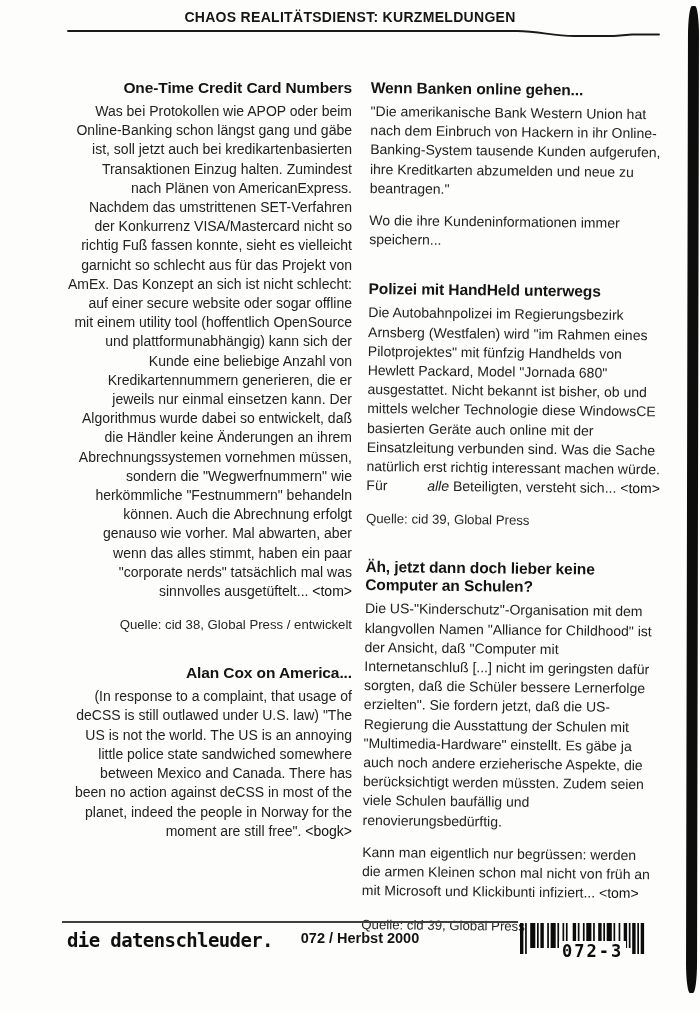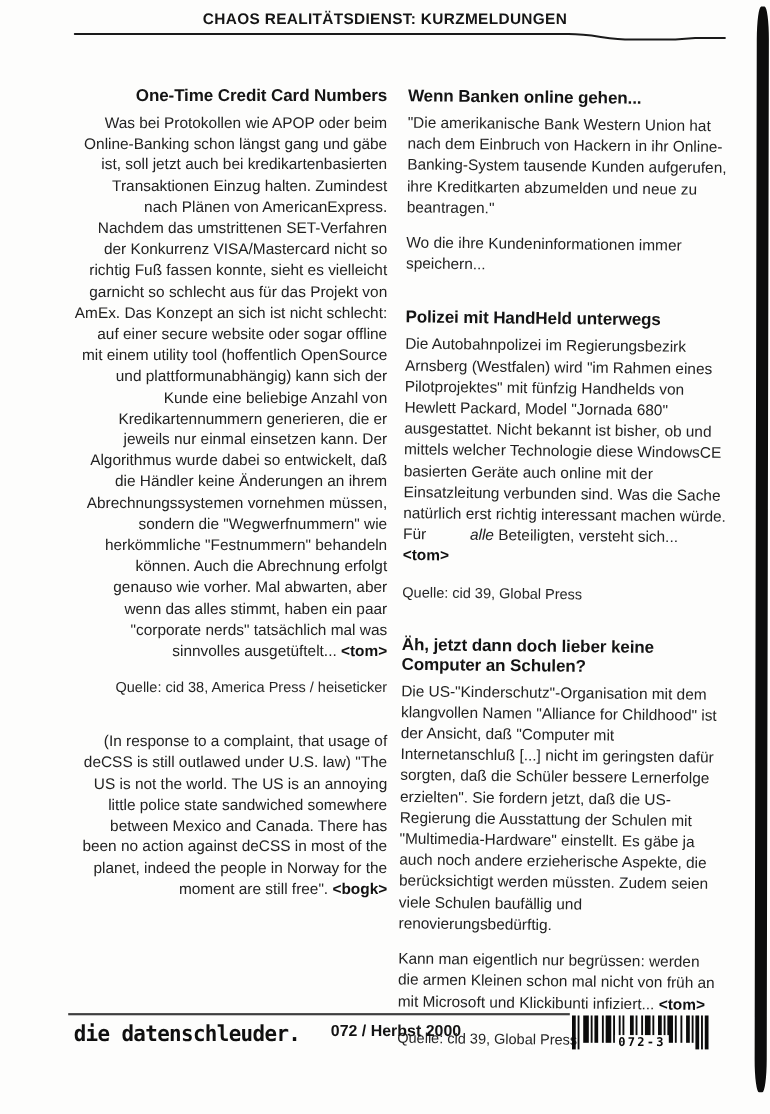--- a/index.html
+++ b/index.html
@@ -16,38 +16,38 @@
   .col{position:absolute;top:79px;}
   #col-left{left:68px;width:284px;text-align:right;}
   #col-right{left:371px;width:294px;transform:rotate(.65deg);transform-origin:0 0;}
   .article{margin:0 0 31px 0;}
   .article h2{
     font-size:15.5px;line-height:18px;margin:0 0 5px 0;font-weight:bold;
     letter-spacing:-.1px;color:#141414;
   }
   .article p.body{margin:0 0 13px 0;font-size:14px;line-height:19.2px;color:#222;}
   .article p.body:last-of-type{margin-bottom:0;}
-  .article .sig{font-weight:bold;color:#111;}
+  .article .sig{font-weight:normal;color:#111;}
   .article .ital{font-style:italic;margin-left:36px;}
   .article p.source{margin:15px 0 0 0;font-size:13.2px;line-height:17px;color:#262626;}
   .footer-rule{position:absolute;left:62px;top:921px;width:456px;height:2px;background:#3f3f3f;}
   .brand{
     position:absolute;left:67px;top:929px;font-family:"DejaVu Sans Mono",monospace;
     font-weight:bold;font-size:19px;letter-spacing:-.6px;color:#101010;
     transform:scaleY(1.05);
   }
   .issue{
     position:absolute;left:10px;top:930px;width:700px;text-align:center;
     font-size:14.5px;font-weight:bold;color:#131313;
   }
   .barcode{position:absolute;left:519px;top:923px;width:132px;height:34px;}
   .barcode svg{position:absolute;left:0;top:0;fill:#0b0b0b;}
   .barcode-label{
     position:absolute;left:40px;top:18px;background:#fdfdfc;padding:0 3px;
-    font-family:"DejaVu Sans Mono",monospace;font-size:11px;font-weight:bold;
+    font-family:"DejaVu Sans Mono",monospace;font-size:17px;font-weight:bold;
     letter-spacing:2px;color:#0b0b0b;
   }
   .scan-strip{
     position:absolute;left:687px;top:6px;width:11px;height:987px;
     background:#0d0d0d;border-radius:4px/30px;transform:rotate(.12deg);
   }
 </style>
 </head>
 <body>
 
@@ -56,23 +56,24 @@
   <h1 class="header-title">CHAOS REALITÄTSDIENST: KURZMELDUNGEN</h1>
 
   <svg class="header-rule" viewBox="0 0 606 14" preserveAspectRatio="none">
     <path d="M6 4 H455 C478 4 490 9 512 9 H552 L570 7.5 H597" stroke="#1a1a1a" stroke-width="1.8" fill="none" stroke-linecap="round"></path>
   </svg>
 
   <div class="col" id="col-left">
       <article class="article">
         <h2>One-Time Credit Card Numbers</h2>
         <p class="body">Was bei Protokollen wie APOP oder beim Online-Banking schon längst gang und gäbe ist, soll jetzt auch bei kredikartenbasierten Transaktionen Einzug halten. Zumindest nach Plänen von AmericanExpress. Nachdem das umstrittenen SET-Verfahren der Konkurrenz VISA/Mastercard nicht so richtig Fuß fassen konnte, sieht es vielleicht garnicht so schlecht aus für das Projekt von AmEx. Das Konzept an sich ist nicht schlecht: auf einer secure website oder sogar offline mit einem utility tool (hoffentlich OpenSource und plattformunabhängig) kann sich der Kunde eine beliebige Anzahl von Kredikartennummern generieren, die er jeweils nur einmal einsetzen kann. Der Algorithmus wurde dabei so entwickelt, daß die Händler keine Änderungen an ihrem Abrechnungssystemen vornehmen müssen, sondern die "Wegwerfnummern" wie herkömmliche "Festnummern" behandeln können. Auch die Abrechnung erfolgt genauso wie vorher. Mal abwarten, aber wenn das alles stimmt, haben ein paar "corporate nerds" tatsächlich mal was sinnvolles ausgetüftelt... <b class="sig">&lt;tom&gt;</b></p>
-        <p class="source">Quelle: cid 38, America Press / heiseticker</p>
+        <p class="source">Quelle: cid 38, Global Press / entwickelt</p>
       </article>
       <article class="article">
+        <h2>Alan Cox on America...</h2>
         <p class="body">(In response to a complaint, that usage of deCSS is still outlawed under U.S. law) "The US is not the world. The US is an annoying little police state sandwiched somewhere between Mexico and Canada. There has been no action against deCSS in most of the planet, indeed the people in Norway for the moment are still free". <b class="sig">&lt;bogk&gt;</b></p>
       </article>
     </div>
   <div class="col" id="col-right">
       <article class="article">
         <h2>Wenn Banken online gehen...</h2>
         <p class="body">"Die amerikanische Bank Western Union hat nach dem Einbruch von Hackern in ihr Online-Banking-System tausende Kunden aufgerufen, ihre Kreditkarten abzumelden und neue zu beantragen."</p>
         <p class="body">Wo die ihre Kundeninformationen immer speichern...</p>
       </article>
       <article class="article">

